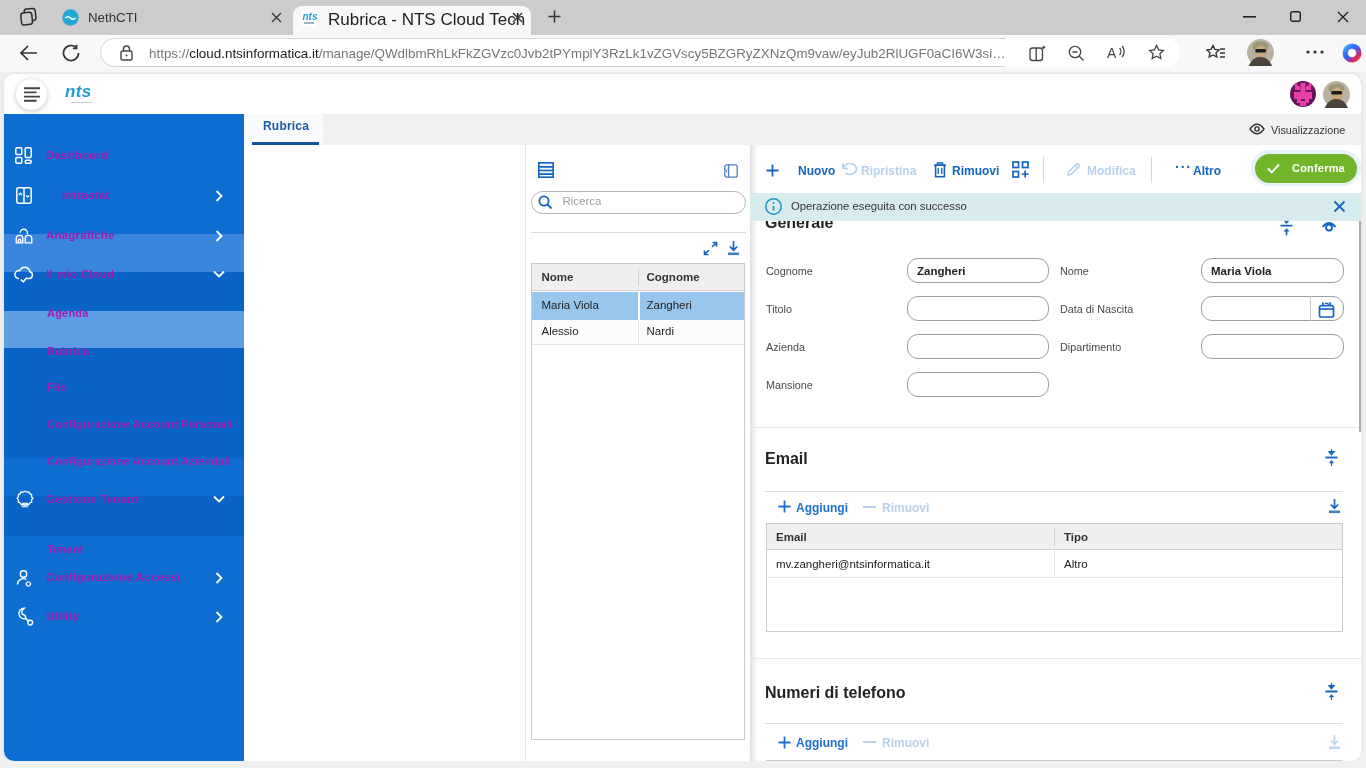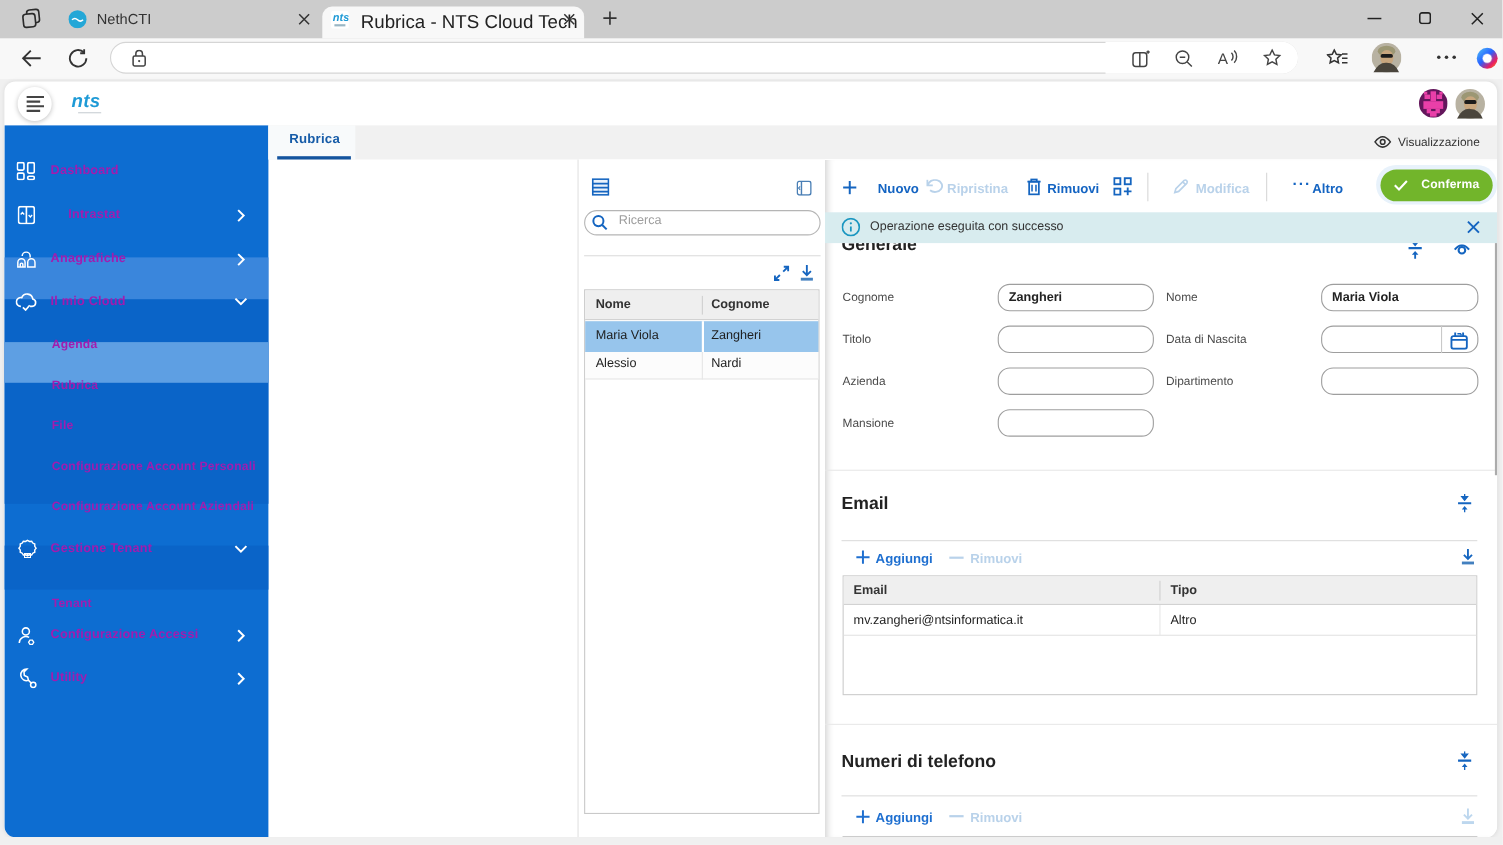--- a/index.html
+++ b/index.html
@@ -66,20 +66,21 @@
     <path d="M14.5 0.8 V4.4 H10.9" fill="none" stroke="#333" stroke-width="1.7"></path>
   </svg>
 
   <div class="abs" style="left:100px;top:3px;width:1080px;height:29px;background:#FFFFFF;border:1px solid #D5D5D5;border-radius:15px;"></div>
 
   <svg class="abs" style="left:120px;top:10px;" width="13" height="16" viewBox="0 0 13 16">
     <rect x="1" y="6" width="11" height="9" rx="1.5" fill="none" stroke="#444" stroke-width="1.4"></rect>
     <path d="M3.5 6 V4 a3 3 0 0 1 6 0 V6" fill="none" stroke="#444" stroke-width="1.4"></path>
     <circle cx="6.5" cy="10.5" r="1" fill="#444"></circle>
   </svg>
+  <div class="abs" style="left:149px;top:10.5px;font-size:13.4px;color:#767676;white-space:nowrap;">https://<span style="color:#1b1b1b;">cloud.ntsinformatica.it</span>/manage/QWdlbmRhLkFkZGVzc0Jvb2tPYmplY3RzLk1vZGVscy5BZGRyZXNzQm9vaw/eyJub2RlUGF0aCI6W3si…</div>
   <div class="abs" style="left:1005px;top:3px;width:175px;height:29px;background:#fff;border-radius:0 15px 15px 0;"></div>
 
   <svg class="abs" style="left:1029px;top:10px;" width="18" height="17" viewBox="0 0 18 17">
     <rect x="1" y="3" width="12.5" height="12.5" rx="2.5" fill="none" stroke="#444" stroke-width="1.35"></rect>
     <path d="M7.2 3 V15.5" stroke="#444" stroke-width="1.35"></path>
     <path d="M14.7 3.8 V0.8 M13.2 2.3 H16.2" stroke="#444" stroke-width="1.35"></path>
   </svg>
 
   <svg class="abs" style="left:1068px;top:10px;" width="17" height="17" viewBox="0 0 17 17">
     <circle cx="7" cy="7" r="5.7" fill="none" stroke="#444" stroke-width="1.3"></circle>

